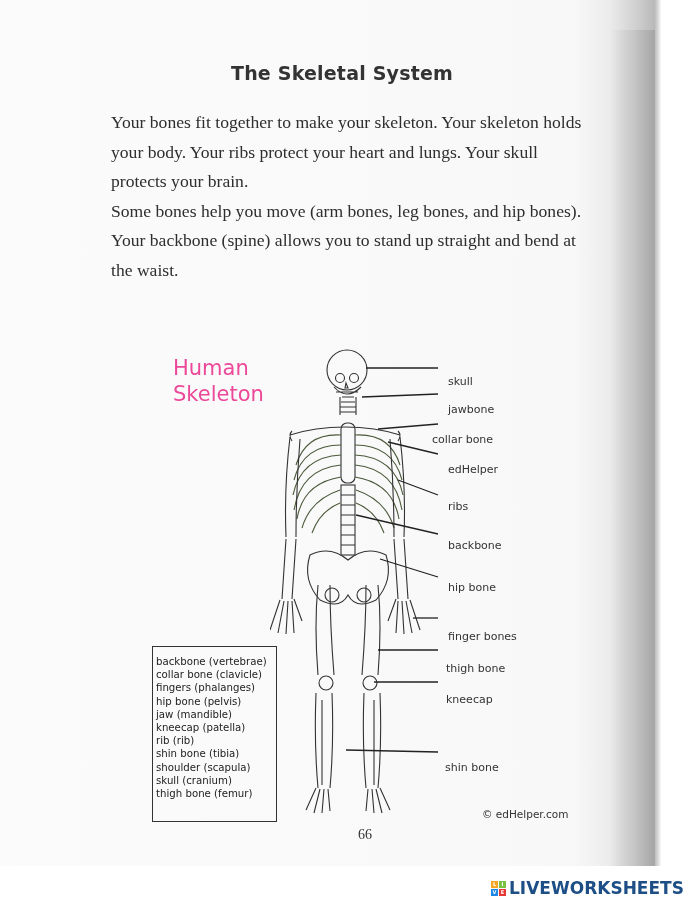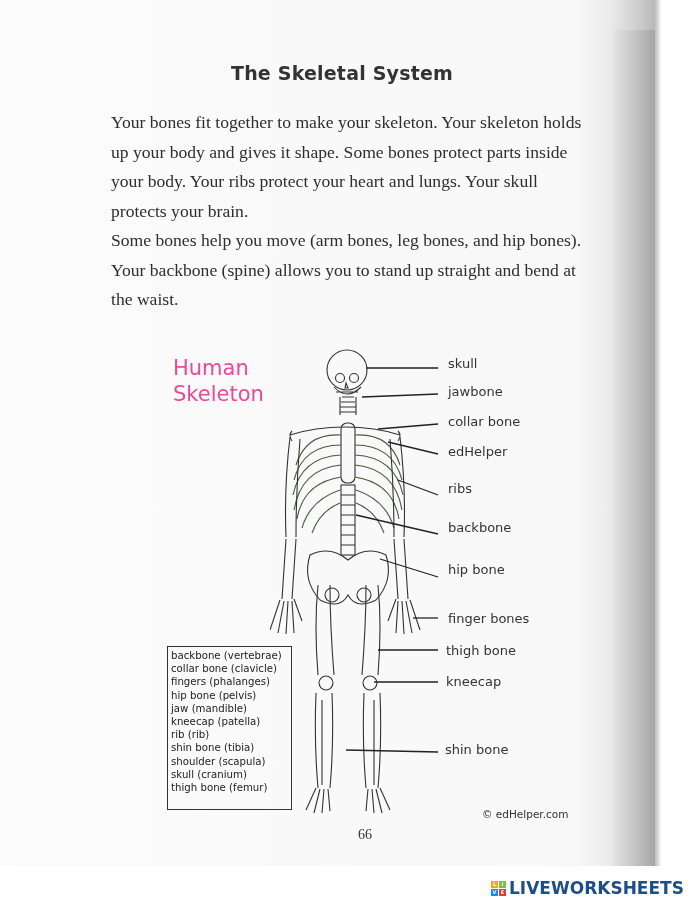--- a/index.html
+++ b/index.html
@@ -26,25 +26,25 @@
     position:absolute; left:111px; top:108px; width:520px;
     font-size:17.6px; line-height:29.5px; color:#2e2e2e;
   }
   .para p { margin:0; }
   .diagram-title {
     position:absolute; left:173px; top:355px;
     font-family:"DejaVu Sans", sans-serif; font-size:21px; line-height:26px; color:#ec4899;
   }
   .skeleton { position:absolute; left:270px; top:345px; }
   .label {
-    position:absolute; font-family:"DejaVu Sans", sans-serif; font-size:13px; color:#333;
+    position:absolute; font-family:"DejaVu Sans", sans-serif; font-size:11px; color:#333;margin-top:19px;
   }
   .glossary {
-    position:absolute; left:167px; top:646px; width:117px; height:158px;
-    border:1.3px solid #333; padding:2px 3px;
+    position:absolute; left:152px; top:646px; width:117px; height:158px;
+    border:1.3px solid #333; padding:8px 3px;
     font-family:"DejaVu Sans", sans-serif; font-size:10.2px; line-height:13.2px; color:#222;
   }
   .glossary div { white-space:nowrap; }
   .copyright {
     position:absolute; left:482px; top:808px;
     font-family:"DejaVu Sans", sans-serif; font-size:10.5px; color:#333;
   }
   .page-number {
     position:absolute; left:358px; top:827px; font-size:14px; color:#333;
   }
@@ -60,21 +60,20 @@
 </head>
 <body>
 
 <div class="page"></div>
 <div class="page-shade"></div>
 
 <div class="title">The Skeletal System</div>
 
 <div class="para">
   <p>Your bones fit together to make your skeleton. Your skeleton holds</p>
-  <p>up your body and gives it shape. Some bones protect parts inside</p>
   <p>your body. Your ribs protect your heart and lungs. Your skull</p>
   <p>protects your brain.</p>
   <p>Some bones help you move (arm bones, leg bones, and hip bones).</p>
   <p>Your backbone (spine) allows you to stand up straight and bend at</p>
   <p>the waist.</p>
 </div>
 
 <div class="diagram-title">
   <div>Human</div>
   <div>Skeleton</div>
@@ -144,21 +143,21 @@
     <line x1="110" y1="214" x2="168" y2="232"></line>
     <line x1="143" y1="273" x2="168" y2="273"></line>
     <line x1="108" y1="305" x2="168" y2="305"></line>
     <line x1="104" y1="337" x2="168" y2="337"></line>
     <line x1="76" y1="405" x2="168" y2="407"></line>
   </g>
 </svg>
 
 <div class="label" style="left:448px; top:356px;">skull</div>
 <div class="label" style="left:448px; top:384px;">jawbone</div>
-<div class="label" style="left:448px; top:414px;">collar bone</div>
+<div class="label" style="left:432px; top:414px;">collar bone</div>
 <div class="label" style="left:448px; top:444px;">edHelper</div>
 <div class="label" style="left:448px; top:481px;">ribs</div>
 <div class="label" style="left:448px; top:520px;">backbone</div>
 <div class="label" style="left:448px; top:562px;">hip bone</div>
 <div class="label" style="left:448px; top:611px;">finger bones</div>
 <div class="label" style="left:446px; top:643px;">thigh bone</div>
 <div class="label" style="left:446px; top:674px;">kneecap</div>
 <div class="label" style="left:445px; top:742px;">shin bone</div>
 
 <div class="glossary">

